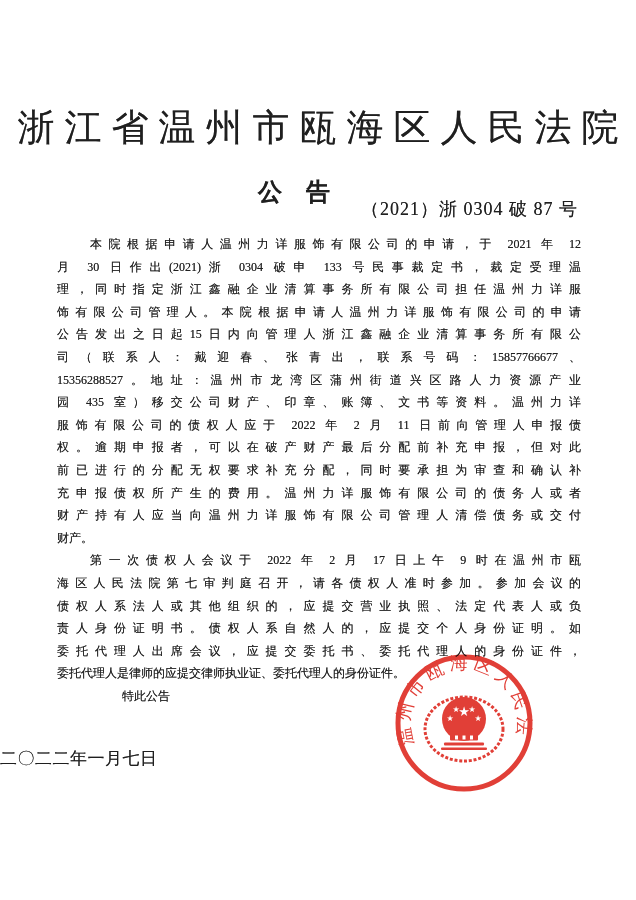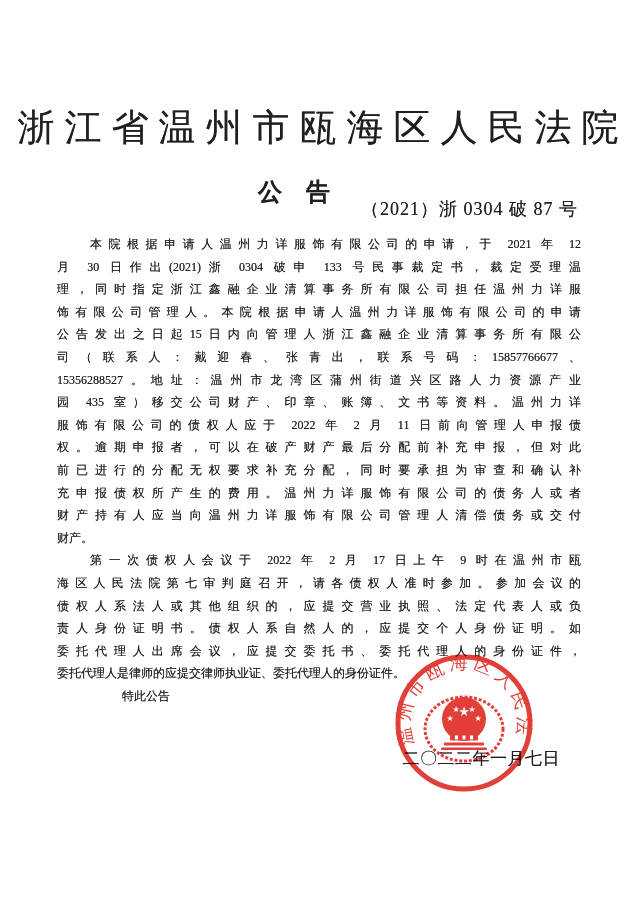--- a/index.html
+++ b/index.html
@@ -22,21 +22,21 @@
   }
   .body-text{position:absolute;top:233px;left:57px;width:524px;}
   .bline{
     height:22.6px;line-height:22.6px;font-size:12px;
     overflow:hidden;white-space:normal;
   }
   .jl{text-align:justify;text-align-last:justify;text-justify:inter-character;}
   .ind2{text-indent:33px;}
   .ind4{text-indent:65px;}
   .doc-date{
-    position:absolute;top:747px;left:0;width:560px;text-align:right;
+    position:absolute;top:747px;left:0;width:560px;
     font-size:17px;letter-spacing:.5px;
   }
   .seal{
     position:absolute;left:392px;top:651px;width:144px;height:144px;
     mix-blend-mode:multiply;opacity:.88;pointer-events:none;
   }
 </style>
 </head>
 <body>
 

